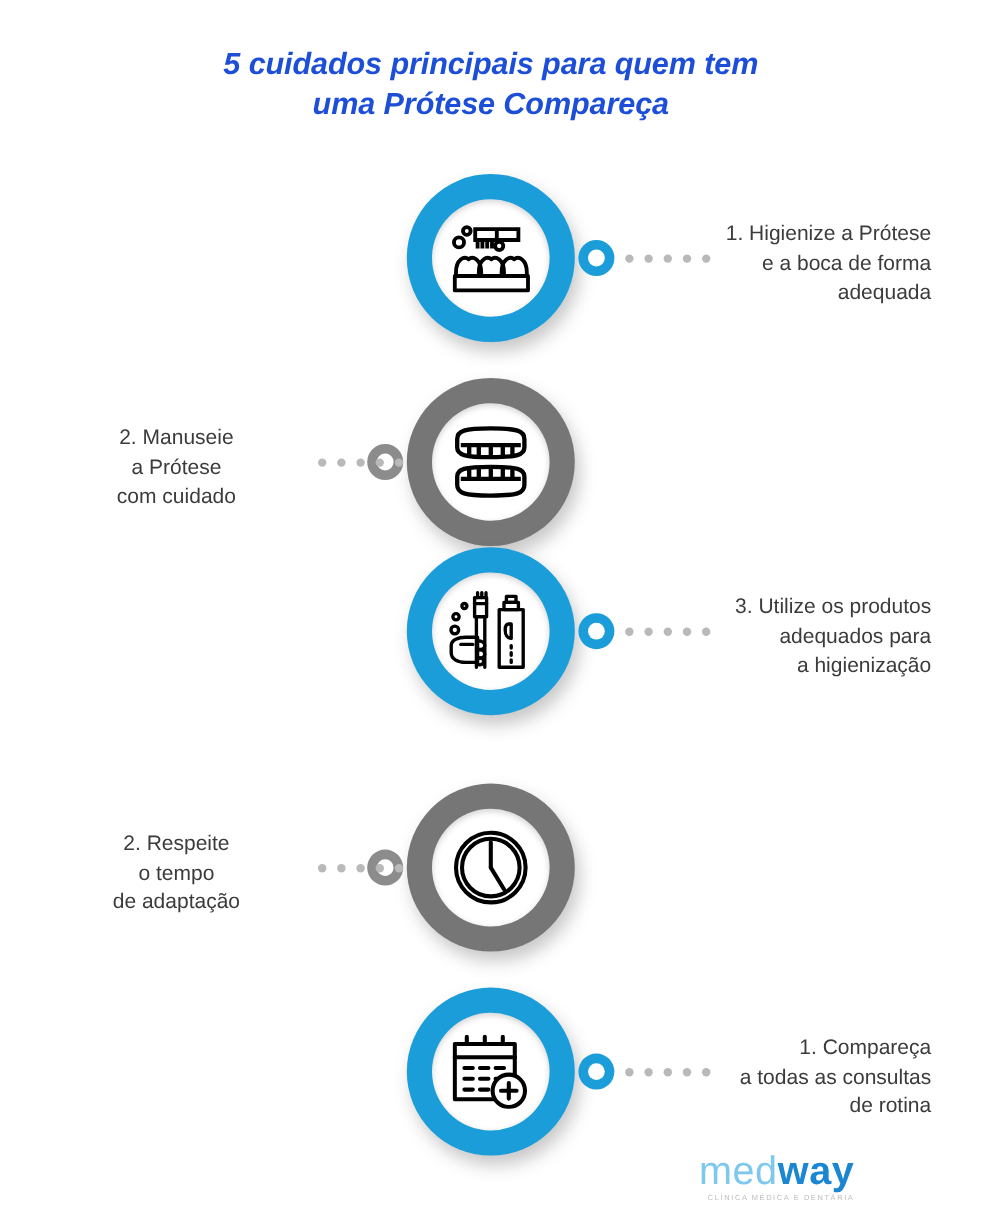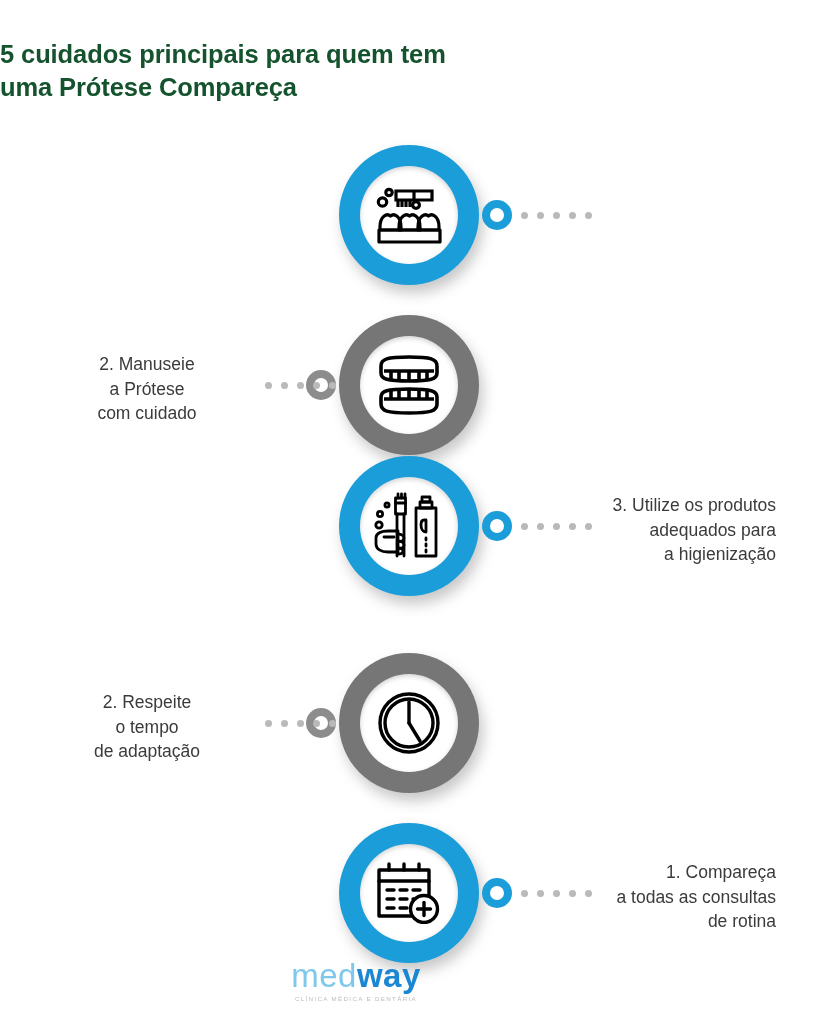--- a/index.html
+++ b/index.html
@@ -8,26 +8,27 @@
     background:#ffffff;
     font-family:"Liberation Sans","DejaVu Sans",sans-serif;
     overflow:hidden;
     position:relative;
   }
   .page{position:relative;width:818px;height:1026px;}
 
   
   .title{
     position:absolute;left:0;top:38px;width:818px;
-    text-align:left;
-    color:#14532d;
+    text-align:center;
+    color:#1d4ed8;
     font-size:25.5px;
     font-weight:bold;
     line-height:33px;
     letter-spacing:-0.1px;
+    font-style:italic;
   }
   .title .tline{display:block;}
 
   
   .step{position:absolute;left:0;width:818px;height:160px;}
 
   
   .circle-wrap{
     position:absolute;
     width:140px;height:140px;
@@ -93,21 +94,21 @@
     font-size:17.5px;
     line-height:24.5px;
     white-space:pre-line;
   }
   .label.right{left:566px;width:210px;text-align:right;}
   .label.left{left:42px;width:210px;text-align:center;}
 
   
   .logo{
     position:absolute;left:0;top:958px;width:712px;
-    text-align:center;
+    text-align:right;
   }
   .logo-mark{
     font-size:33px;line-height:36px;letter-spacing:0.5px;
   }
   .logo-med{color:#7ec8ee;font-weight:normal;}
   .logo-way{color:#1b87d2;font-weight:bold;}
   .logo-tag{
     margin-top:1px;
     color:#bcbcbc;
     font-size:6.2px;
@@ -156,20 +157,23 @@
     <div class="node blue right">
         <div class="hole"></div>
       </div>
     <div class="dots right">
         <i></i>
         <i></i>
         <i></i>
         <i></i>
         <i></i>
       </div>
+    <div class="label right">1. Higienize a Prótese
+e a boca de forma
+adequada</div>
   </div>
 
   <div class="step" style="top:305px;">
     <div class="circle-wrap">
       <div class="ring-shadow"></div>
       <div class="ring gray"></div>
       <div class="ring-inner"></div>
       <div class="icon-holder">
         <svg width="62" height="62" viewBox="0 0 62 62">
           <g fill="none" stroke="#000" stroke-width="3.6" stroke-linejoin="round">

